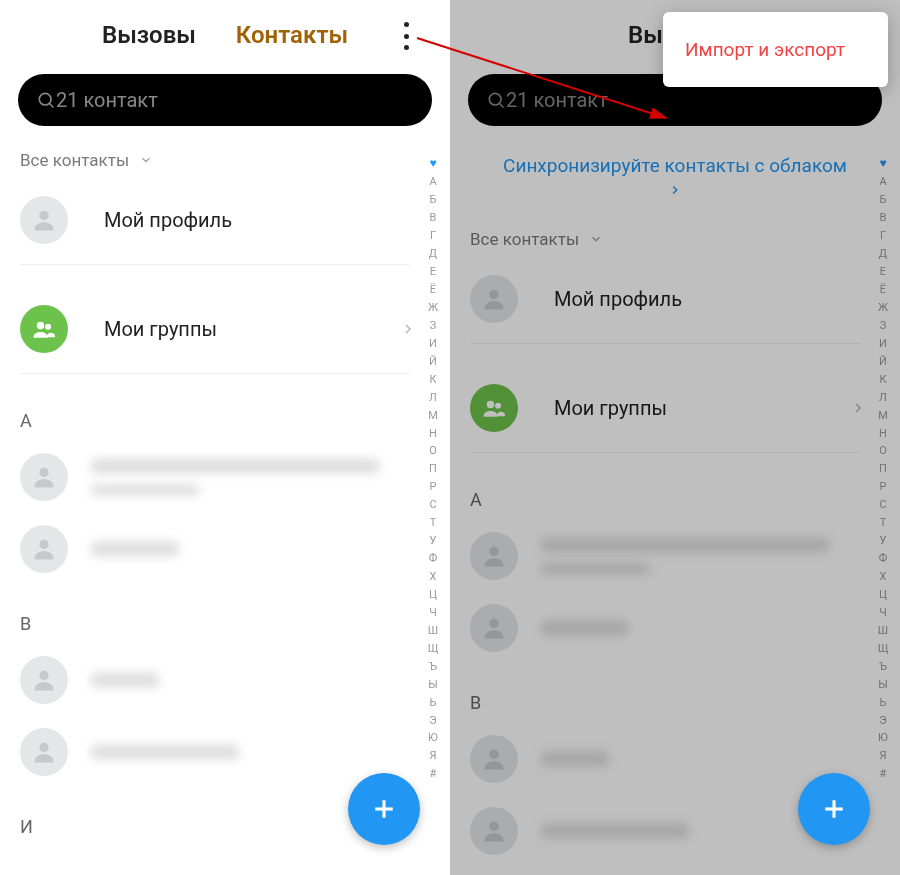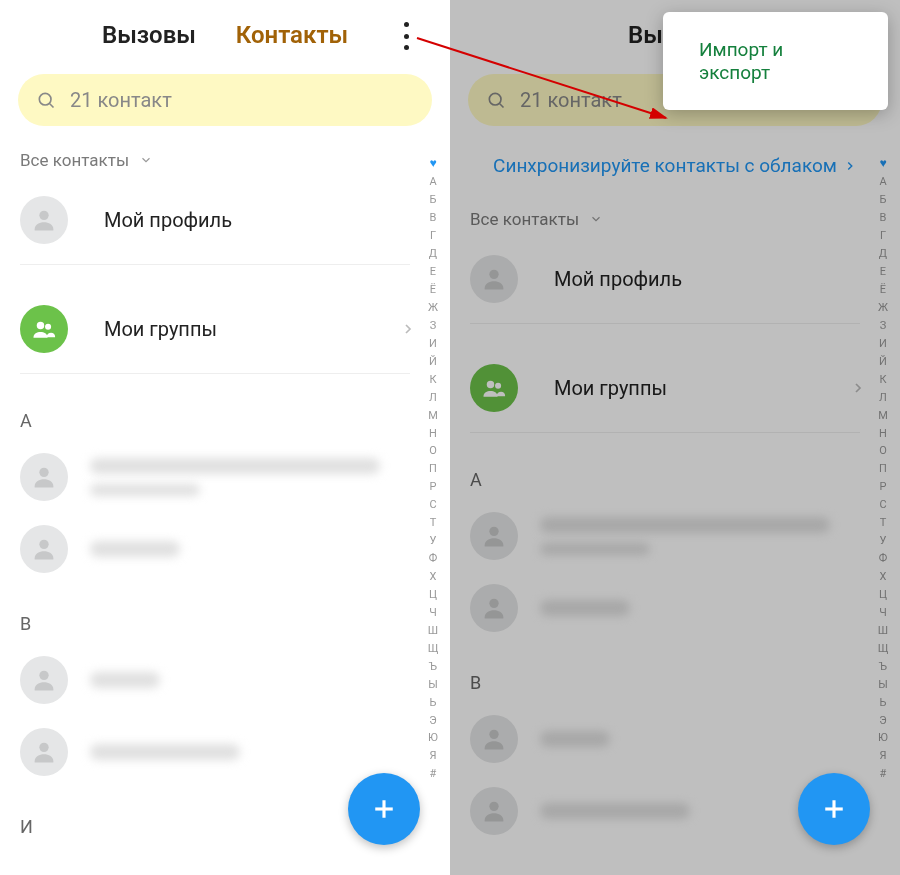--- a/index.html
+++ b/index.html
@@ -22,29 +22,29 @@
   }
   .tab { font-size: 24px; font-weight: 600; color:#222; }
   .tab.active { color:#a16207; }
   .more-btn {
     position:absolute; right: 32px; top: 22px;
     width: 24px; height: 28px; display:flex; flex-direction:column;
     align-items:center; justify-content:space-between; cursor:pointer;
   }
   .more-btn span { width:5px; height:5px; background:#222; border-radius:50%; }
   .search {
-    margin: 4px 18px 10px; height: 52px; background:#fef9c3;
+    margin: 4px 18px 10px; height: 52px; background:#000000;
     border-radius: 26px; display:flex; align-items:center; padding:0 18px;
-    color:#777; gap:14px;
+    color:#777; 
   }
   .search svg { flex-shrink:0; }
   .search-text { font-size: 20px; color:#888; }
   .sync-banner {
     text-align:center; color:#2196f3; font-size:19px;
-    padding: 18px 10px; display:flex; align-items:center; justify-content:center; gap:6px;
+    padding: 18px 10px; display:flex; align-items:center; justify-content:center; gap:6px;flex-direction:column;
   }
   .filter {
     padding: 14px 20px; display:flex; align-items:center; gap:10px;
     color:#7a7a7a; font-size:17px;
   }
   .row {
     display:flex; align-items:center; padding: 12px 20px 12px 20px; position:relative;
   }
   .avatar {
     width:48px; height:48px; border-radius:50%; background:#e5e6e7;
@@ -70,21 +70,21 @@
     display:flex; flex-direction:column; align-items:center; gap:2px;
     font-size:11px; color:#999; z-index:3; line-height:1.45;
   }
   .index-bar .heart { color:#2196f3; font-size:12px; }
   .popup {
     position:absolute; top:12px; right:12px; width:225px;
     background:#fff; border-radius:6px;
     box-shadow: 0 4px 18px rgba(0,0,0,0.25); z-index: 30;
     padding: 8px 0;
   }
-  .popup-item { padding: 18px 36px; font-size:19px; color:#15803d; }
+  .popup-item { padding: 18px 22px; font-size:19px; color:#ef4444; }
   .arrow {
     position:absolute; z-index:50; pointer-events:none;
   }
 </style>
 </head>
 <body>
 
 <div class="pane">
   <div class="tabs">
     <div class="tab">Вызовы</div>

